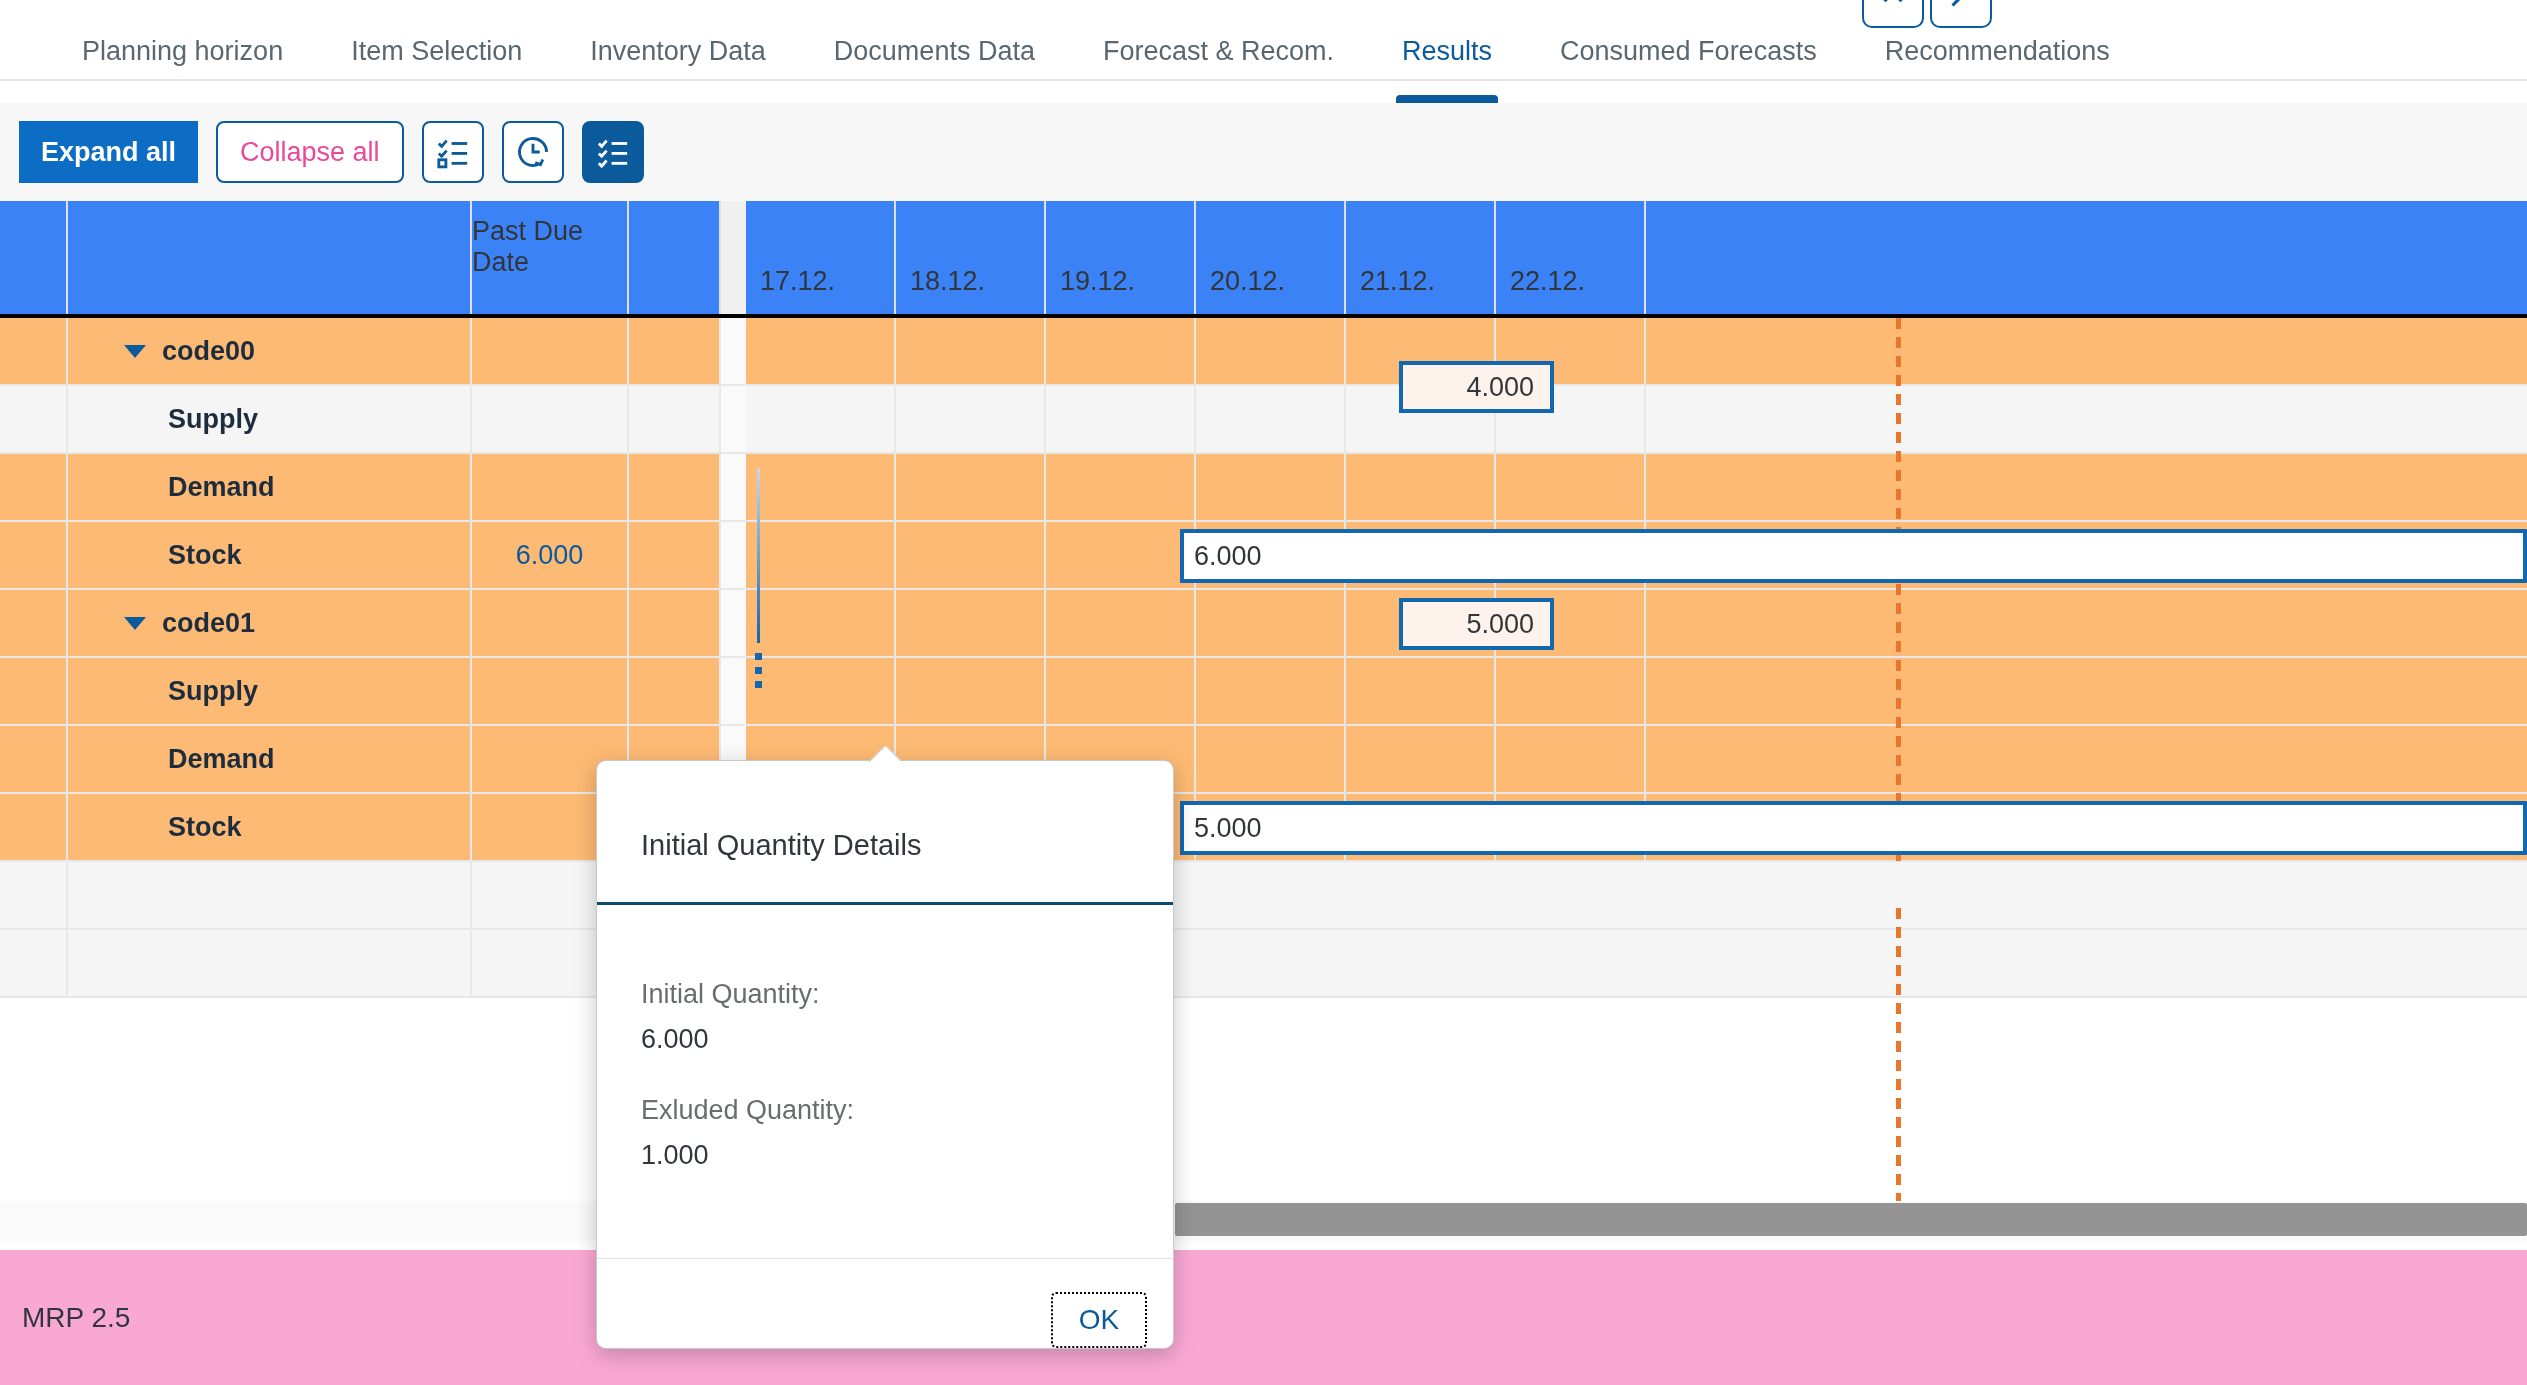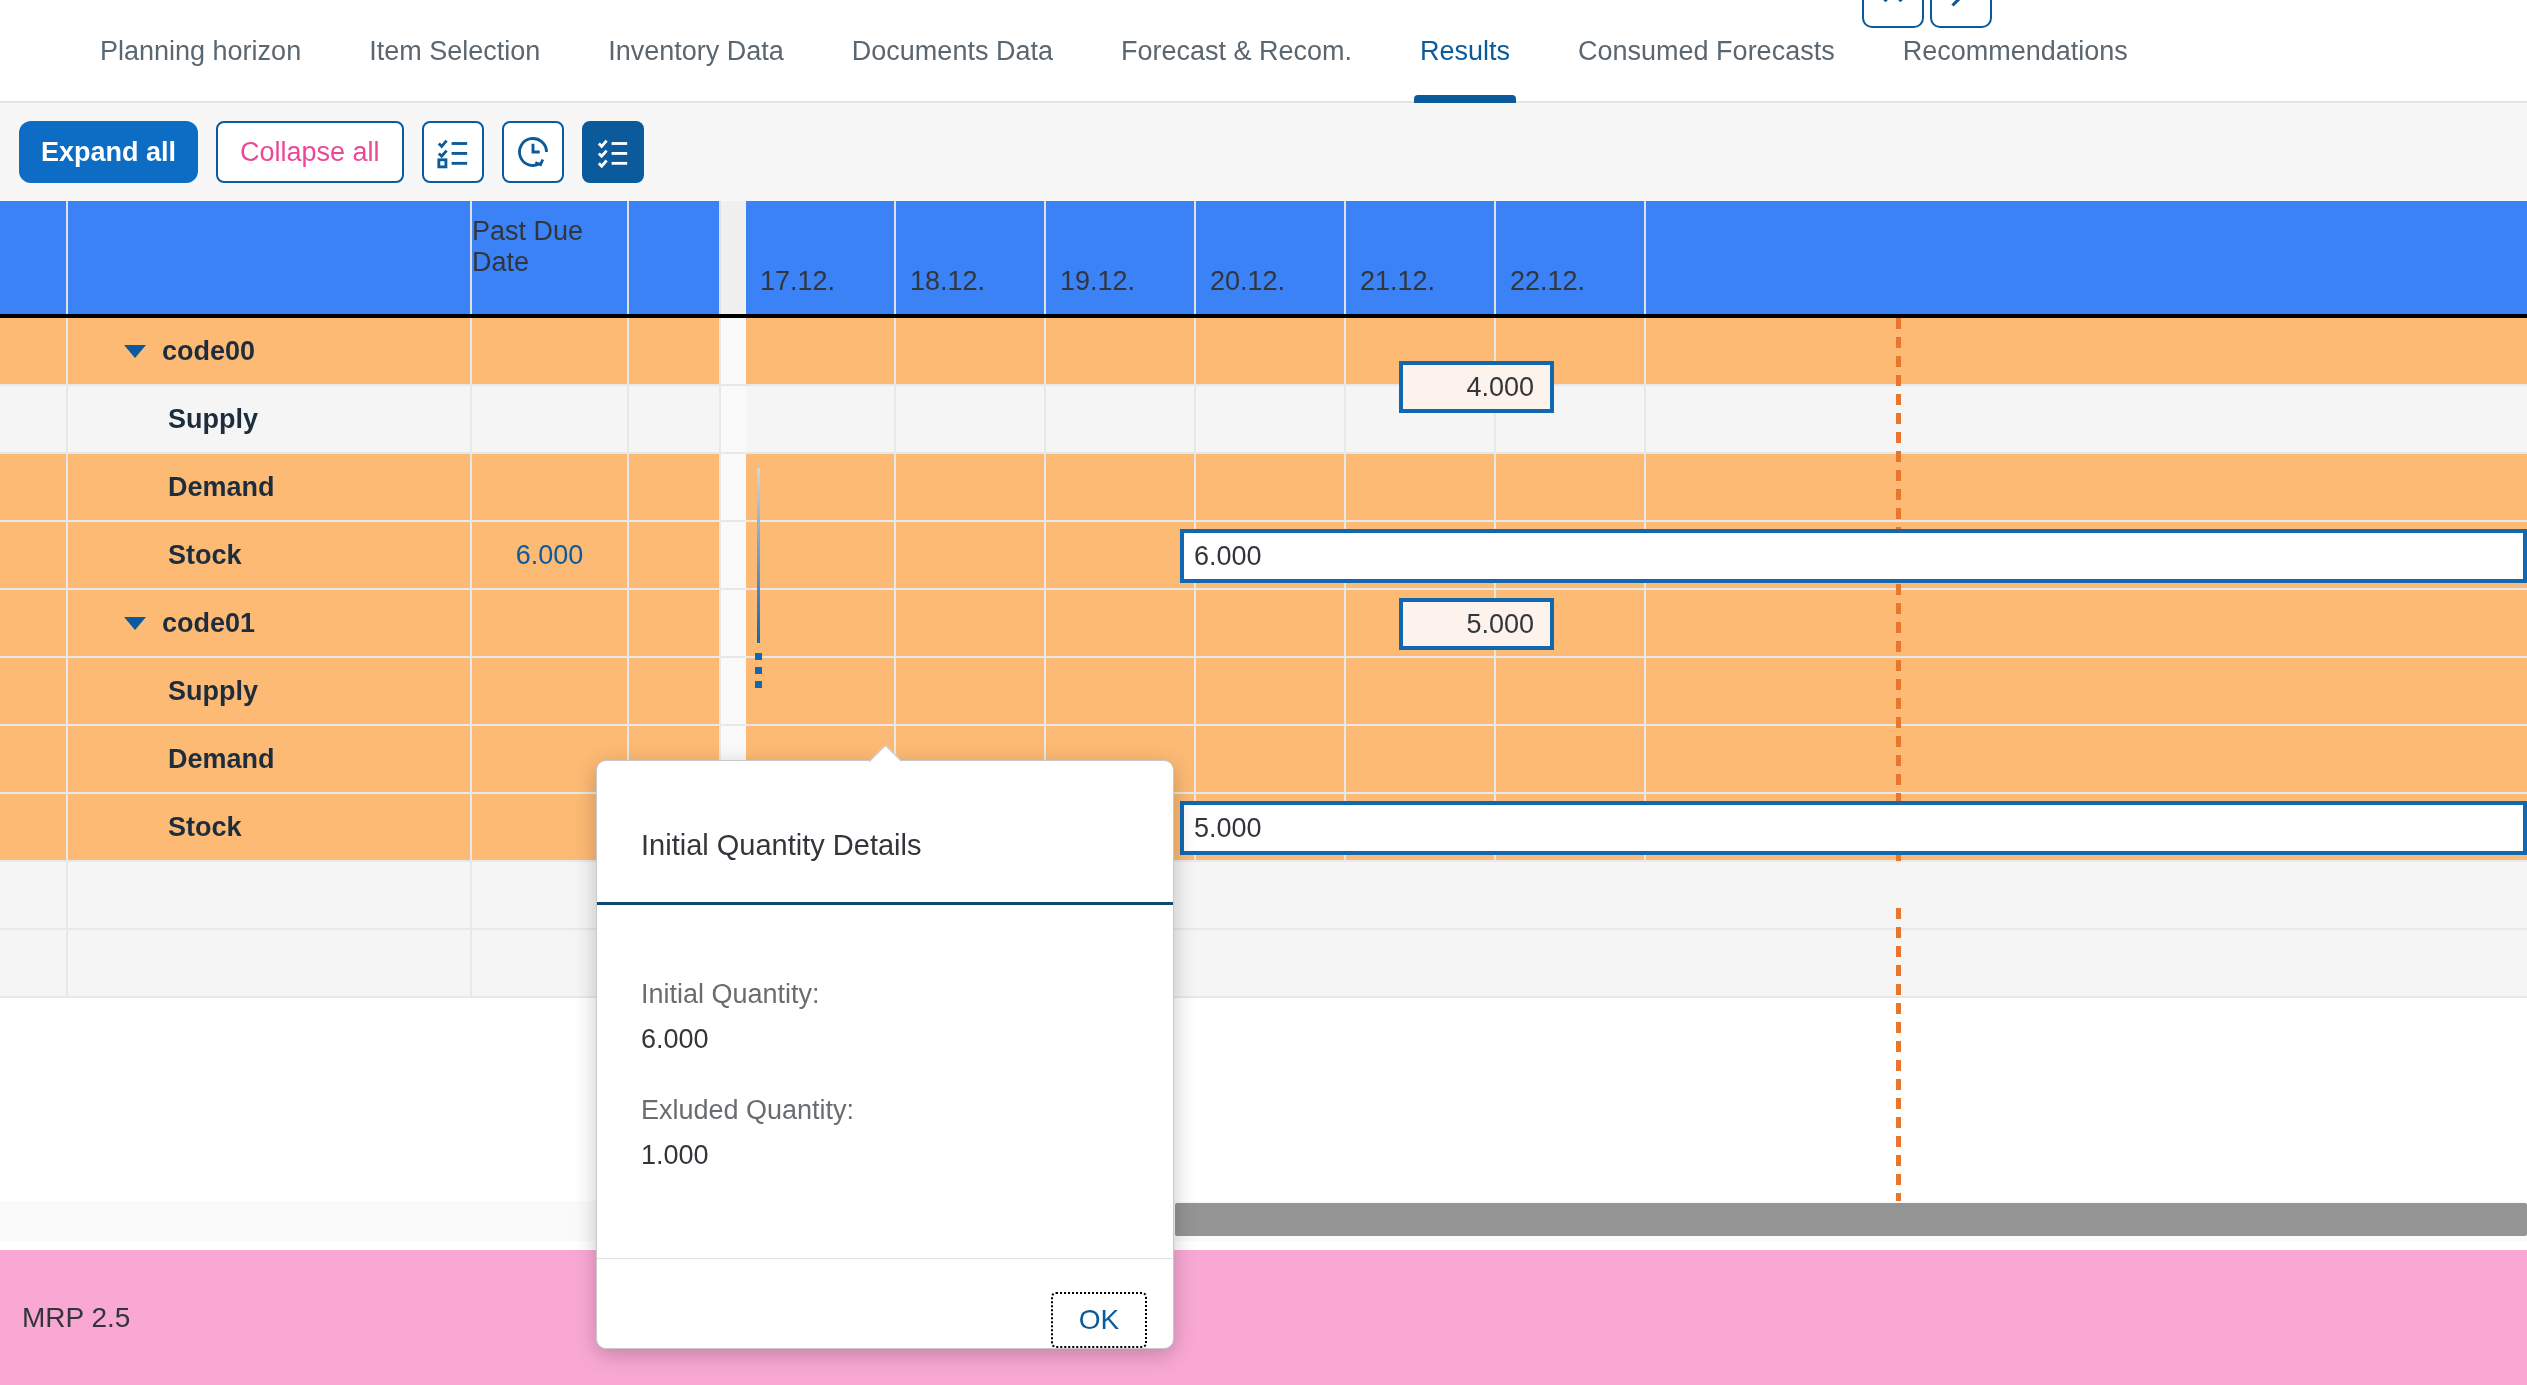--- a/index.html
+++ b/index.html
@@ -20,25 +20,25 @@
     width: 62px; height: 62px;
     border: 2px solid #0a5a9c;
     border-radius: 10px;
     background: #ffffff;
     display: flex; align-items: center; justify-content: center;
     cursor: pointer;
   }
 
   
   .tabbar {
-    position: absolute; top: 0; left: 0; width: 2527px; height: 103px;
+    position: absolute; top: 0; left: 0; width: 2527px; height: 81px;
     background: #ffffff;
     border-bottom: 2px solid #e4e4e4;
     display: flex; align-items: flex-start;
-    padding-left: 66px;
+    padding-left: 48px;
     z-index: 10;
   }
   .tab {
     position: relative;
     height: 103px;
     display: flex; align-items: center;
     padding: 0 34px;
     font-size: 27px;
     color: #5a6771;
     white-space: nowrap;
@@ -57,21 +57,21 @@
     position: absolute; top: 103px; left: 0; width: 2527px; height: 98px;
     background: #f7f7f7;
     display: flex; align-items: center;
     padding-left: 19px;
     gap: 18px;
     z-index: 9;
   }
   .btn-primary {
     height: 62px; padding: 0 22px;
     background: #0d6dc4; color: #ffffff;
-    border: none; border-radius: 12px;
+    border: none; border-radius: 0;
     font-size: 27px; font-weight: bold;
     font-family: "Liberation Sans", sans-serif;
     display: flex; align-items: center; cursor: pointer;
   }
   .btn-secondary {
     height: 62px; padding: 0 22px;
     background: #ffffff; color: #ec4899;
     border: 2px solid #0a5a9c; border-radius: 8px;
     font-size: 27px;
     font-family: "Liberation Sans", sans-serif;

